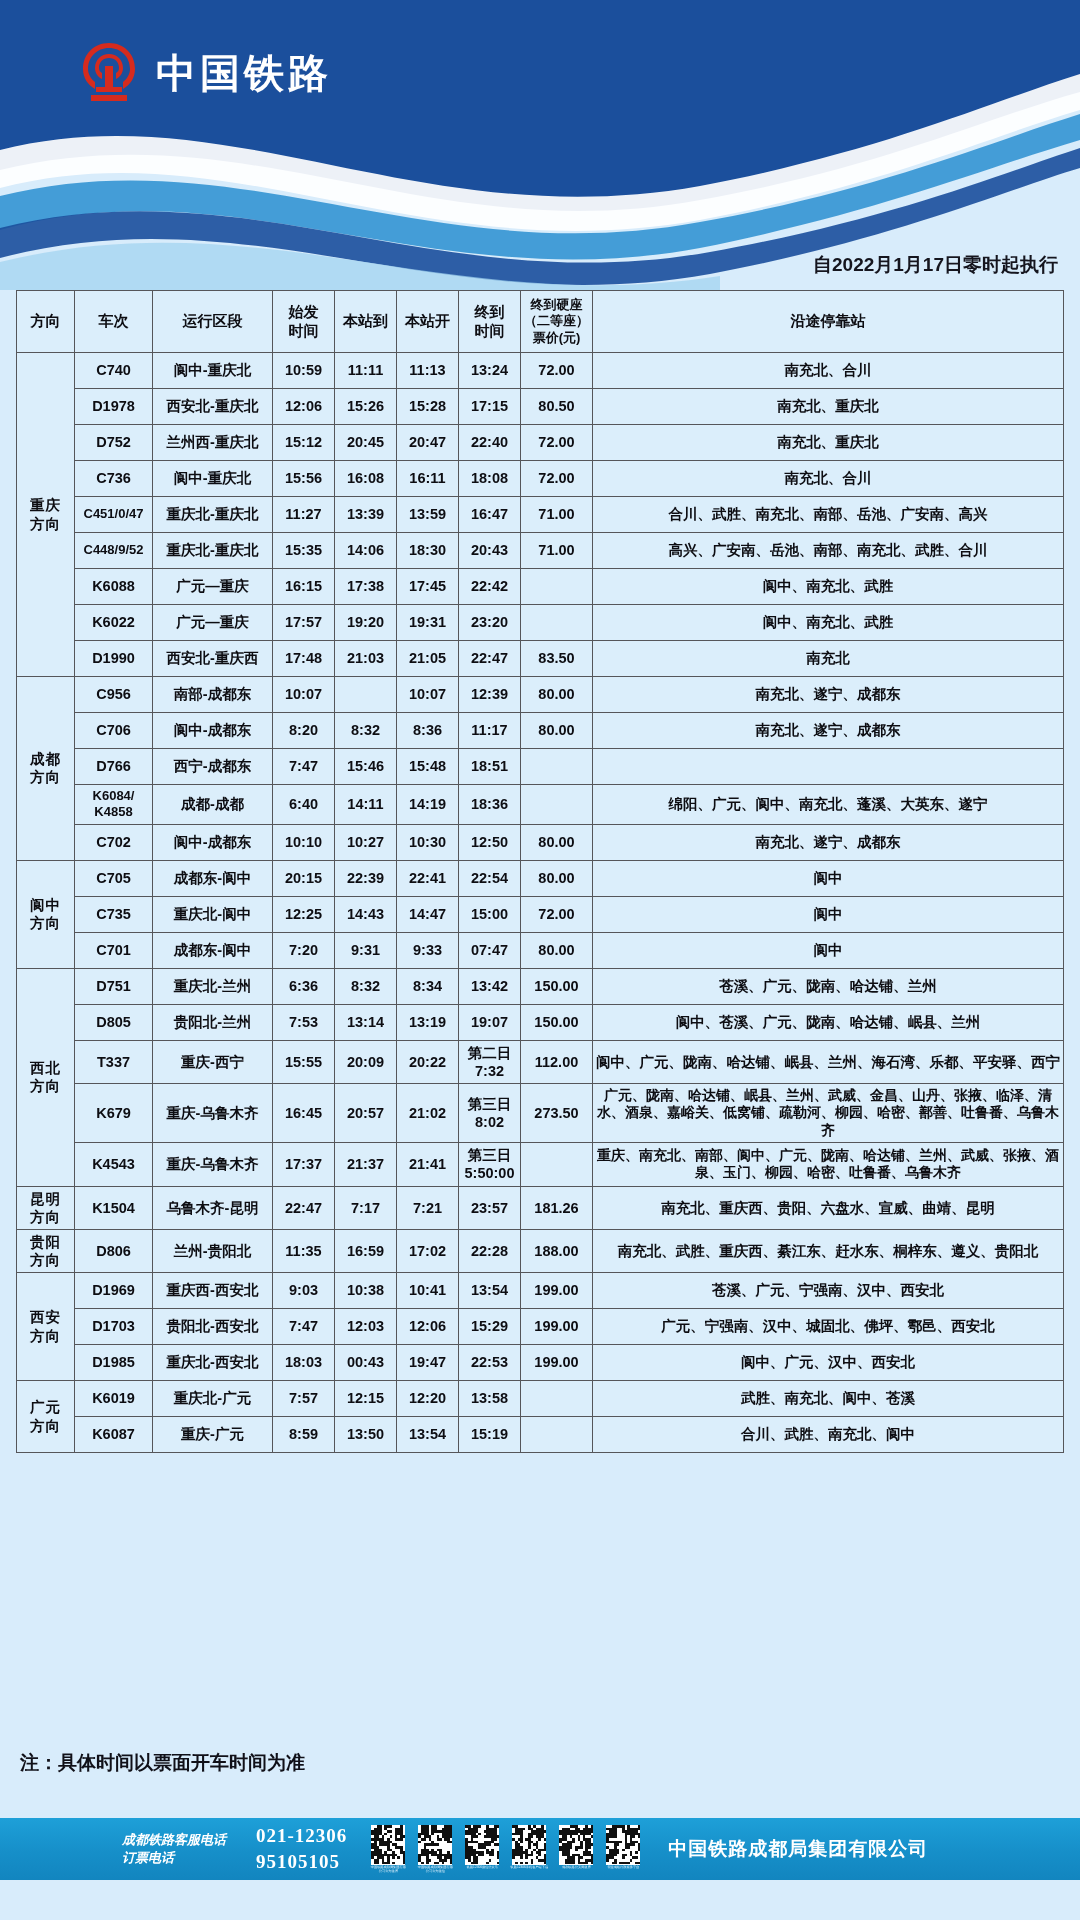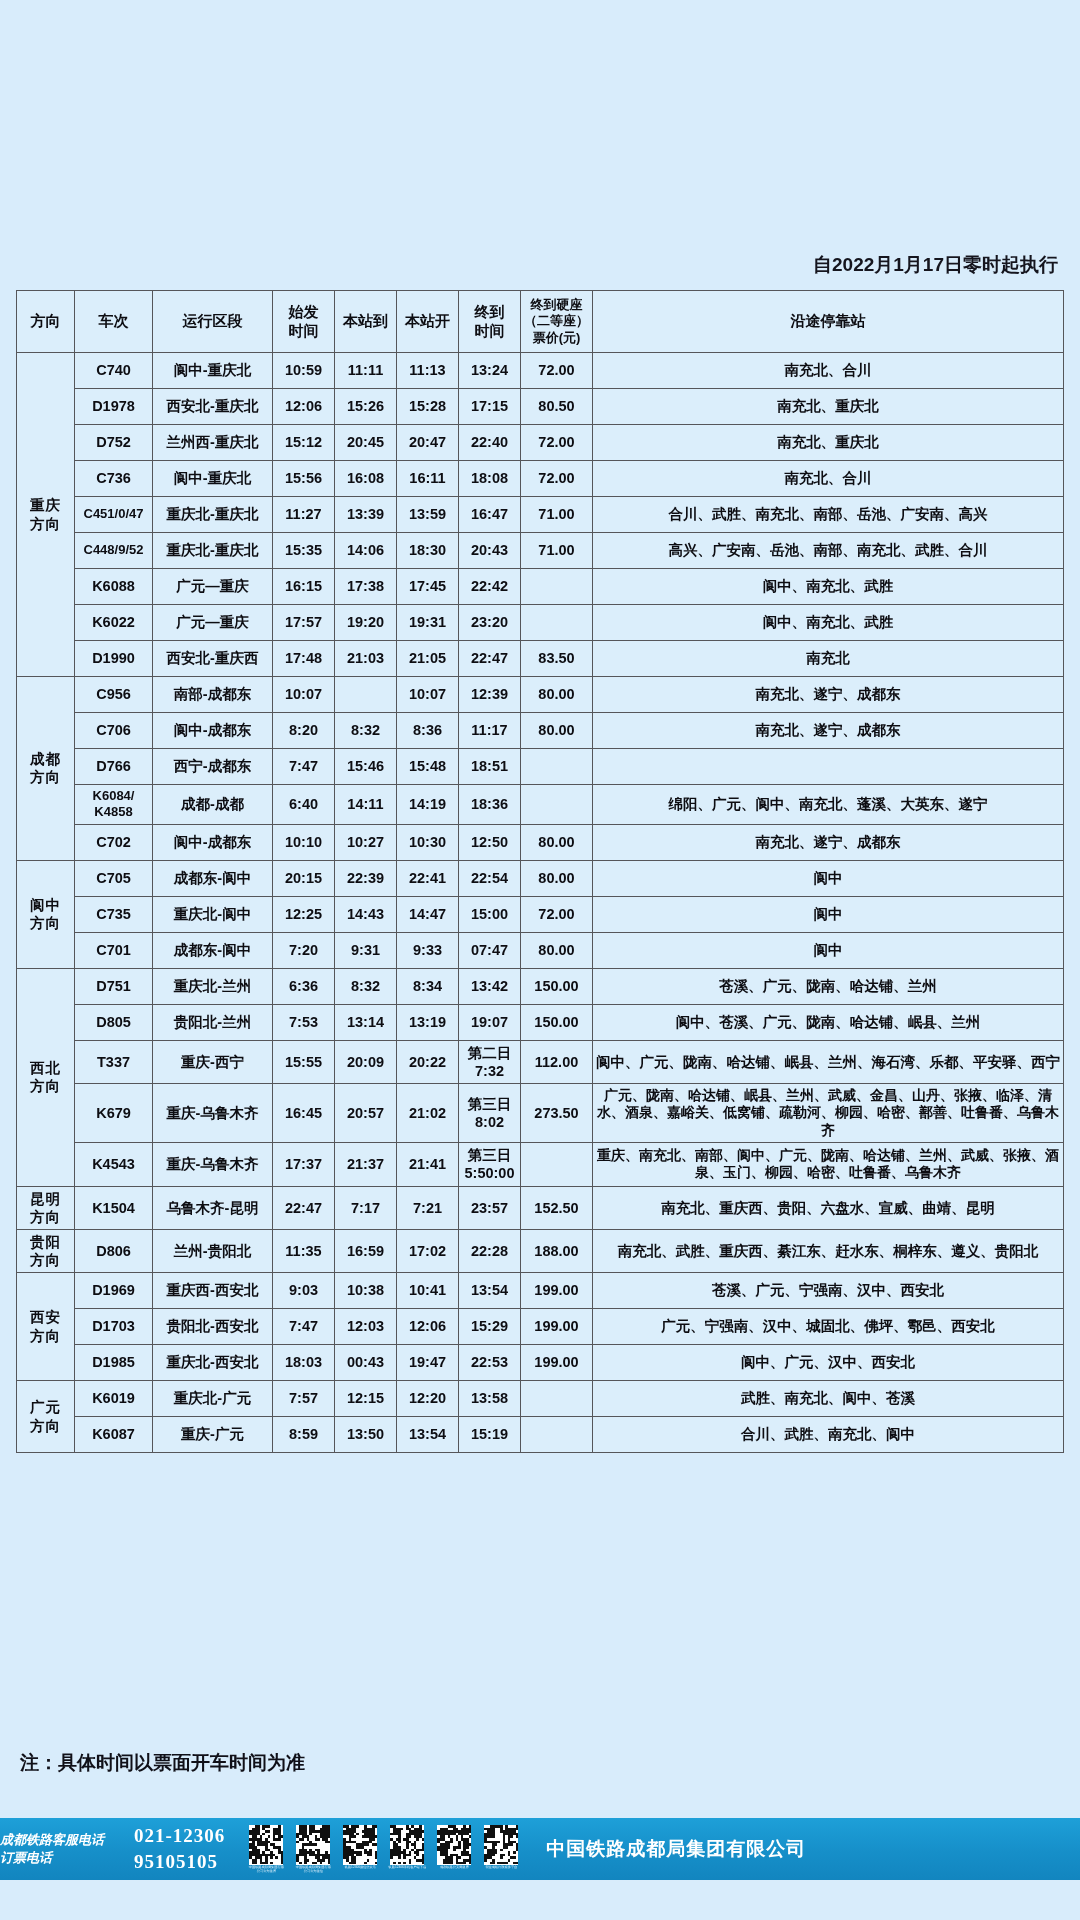--- a/index.html
+++ b/index.html
@@ -51,35 +51,55 @@
   colgroup col.c9{width:auto;}
   .hdr-multiline { display:block; }
 
   
   .note { position:absolute; left:20px; top:1750px; font-size:19px; font-weight:bold; color:#101018; }
 
   
   .footer { position:absolute; left:0; top:1818px; width:1080px; height:62px;
             background:linear-gradient(180deg,#1ea0d8 0%,#168fc9 55%,#1285bf 100%);
             display:flex; align-items:center; }
-  .f-labels { color:#ffffff; font-size:13px; font-weight:bold; font-style:italic; line-height:1.35; width:126px; }
+  .f-labels { margin-left:122px; color:#ffffff; font-size:13px; font-weight:bold; font-style:italic; line-height:1.35; width:126px; }
   .f-nums { color:#ffffff; font-size:19px; font-weight:bold; line-height:1.35; margin-left:8px;
             font-family:"Liberation Serif","DejaVu Serif",serif; letter-spacing:1px; }
   .qr-row { display:flex; gap:9px; margin-left:22px; align-items:flex-start; }
   .qr-item { display:flex; flex-direction:column; align-items:center; width:38px; }
   .qr { width:34px; height:40px; background:#ffffff; position:relative; overflow:hidden; }
   .qr i { position:absolute; background:#101010; display:block; }
   .qr-cap { font-size:3.2px; color:#eaf6ff; margin-top:1px; text-align:center; line-height:1.1; }
   .f-company { color:#ffffff; font-size:19px; font-weight:bold; margin-left:26px; letter-spacing:1px; }
 </style>
 </head>
 <body>
 
 <div id="page">
 
+  <div class="banner">
+    <div class="banner-bg"></div>
+    <svg class="banner-svg" width="1080" height="290" viewBox="0 0 1080 290">
+      <path d="M0,170 C250,110 430,250 700,200 C880,168 980,120 1080,92 L1080,290 L0,290 Z" fill="#d8ecfb"></path>
+      <path d="M0,150 C230,92 420,236 700,186 C880,152 985,104 1080,74 L1080,110 C980,140 880,186 700,220 C420,270 230,128 0,188 Z" fill="#ffffff" opacity="0.92"></path>
+      <path d="M0,196 C240,136 430,272 700,222 C880,190 990,142 1080,114 L1080,140 C985,168 880,212 700,248 C430,298 240,164 0,230 Z" fill="#2a8fd0" opacity="0.85"></path>
+      <path d="M0,228 C250,166 440,300 710,252 C890,220 1000,174 1080,148 L1080,168 C1000,192 890,240 710,274 C440,322 250,192 0,258 Z" fill="#1b4f9c" opacity="0.9"></path>
+      <path d="M0,262 C260,198 450,318 720,276 L720,290 L0,290 Z" fill="#9fd3ef" opacity="0.7"></path>
+    </svg>
+    <div class="logo-wrap">
+      <svg class="logo-mark" viewBox="0 0 62 66">
+        <path d="M31 3 C16 3 5 14 5 29 C5 38 10 45 17 49 L17 42 C13 39 10 34 10 29 C10 17 19 8 31 8 C43 8 52 17 52 29 C52 34 49 39 45 42 L45 49 C52 45 57 38 57 29 C57 14 46 3 31 3 Z" fill="#d52b1e"></path>
+        <path d="M31 14 C23 14 17 20 17 28 C17 33 20 37 24 39 L24 33 C22 32 21 30 21 28 C21 22 25 18 31 18 C37 18 41 22 41 28 C41 30 40 32 38 33 L38 39 C42 37 45 33 45 28 C45 20 39 14 31 14 Z" fill="#d52b1e"></path>
+        <rect x="27" y="26" width="8" height="22" fill="#d52b1e"></rect>
+        <rect x="18" y="47" width="26" height="5" fill="#d52b1e"></rect>
+        <rect x="13" y="55" width="36" height="6" fill="#d52b1e"></rect>
+      </svg>
+      <span class="logo-text">中国铁路</span>
+    </div>
+  </div>
 
   <div class="effective">自2022月1月17日零时起执行</div>
 
   <div class="table-wrap">
     <table class="tt">
       <colgroup>
         <col class="c1">
           <col class="c2">
           <col class="c3">
           <col class="c4">
@@ -365,21 +385,21 @@
             <td class="dir" rowspan="1">
               <div>昆明</div>
               <div>方向</div>
             </td>
             <td class="trainno">K1504</td>
             <td class="route">乌鲁木齐-昆明</td>
             <td>22:47</td>
             <td>7:17</td>
             <td>7:21</td>
             <td>23:57</td>
-            <td>152.50</td>
+            <td>181.26</td>
             <td class="stops">南充北、重庆西、贵阳、六盘水、宣威、曲靖、昆明</td>
           </tr>
           <tr class="sec-top">
             <td class="dir" rowspan="1">
               <div>贵阳</div>
               <div>方向</div>
             </td>
             <td class="trainno">D806</td>
             <td class="route">兰州-贵阳北</td>
             <td>11:35</td>

